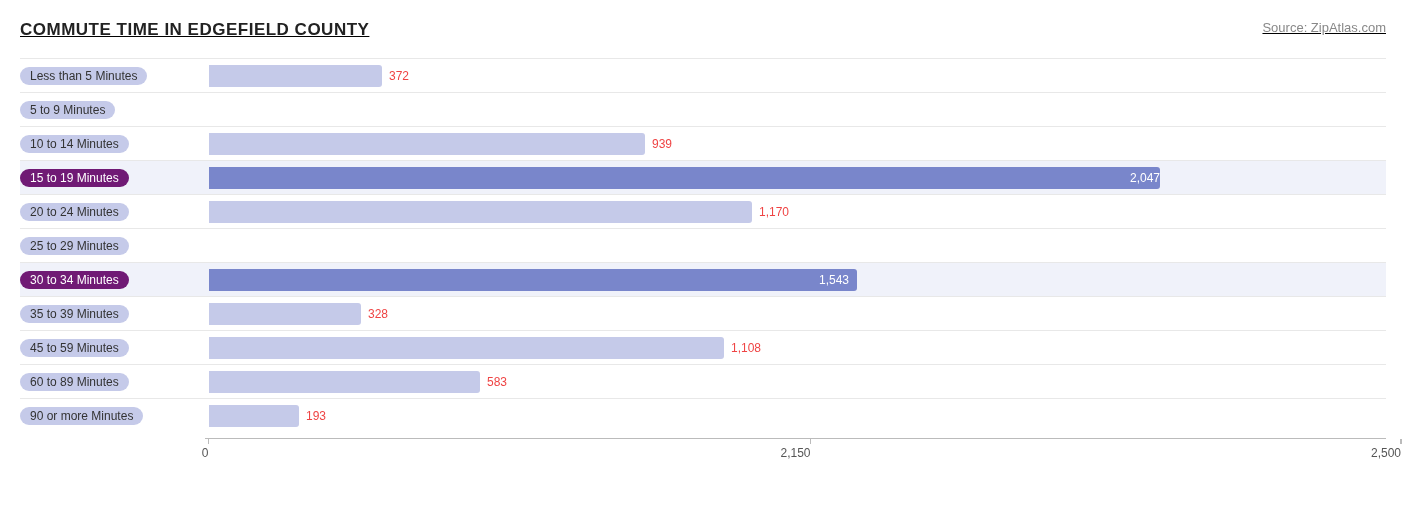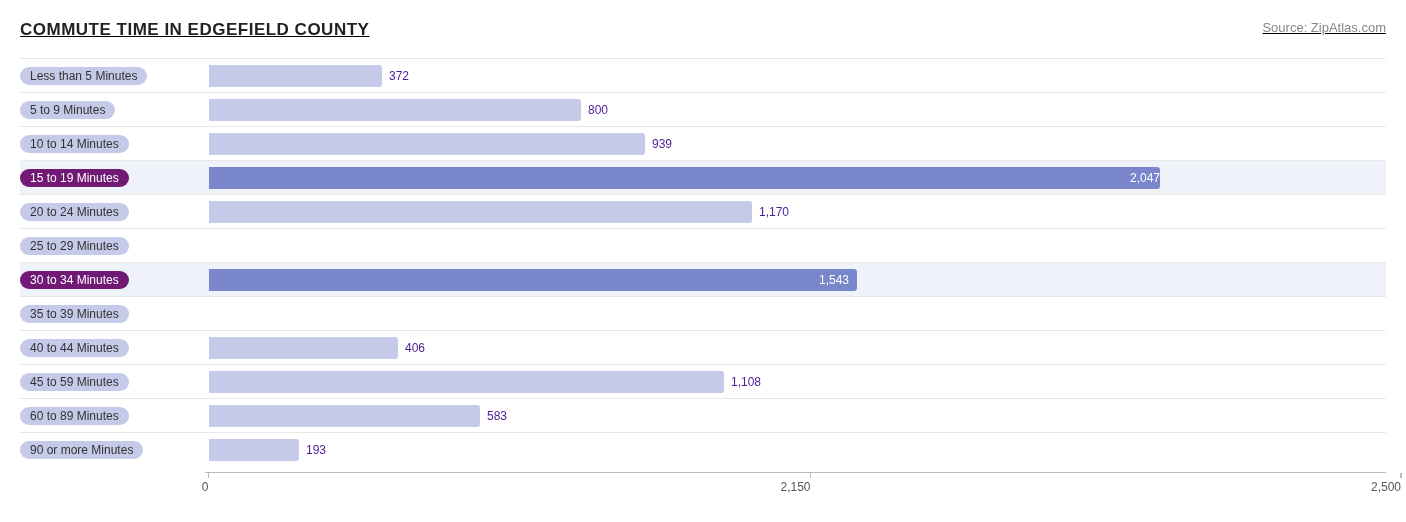--- a/index.html
+++ b/index.html
@@ -77,21 +77,21 @@
       background: #c5cae9;
       border-radius: 0 3px 3px 0;
       min-width: 2px;
     }
     .bar.highlighted {
       background: #7986cb;
     }
     .bar-value {
       margin-left: 7px;
       font-size: 12px;
-      color: #4c1d95;
+      color: #ef4444;
       white-space: nowrap;
     }
     .bar-value.highlighted {
       color: #fff;
       margin-left: -45px;
       z-index: 2;
       position: relative;
     }
     .x-axis-row {
       display: flex;
@@ -141,24 +141,20 @@
         </div>
         <div class="bar-cell">
           <div class="bar" style="width: 173px;"></div>
           <span class="bar-value">372</span>
         </div>
       </div>
       <div class="bar-row">
         <div class="label-cell">
           <span class="label-pill">5 to 9 Minutes</span>
         </div>
-        <div class="bar-cell">
-          <div class="bar" style="width: 372px;"></div>
-          <span class="bar-value">800</span>
-        </div>
       </div>
       <div class="bar-row">
         <div class="label-cell">
           <span class="label-pill">10 to 14 Minutes</span>
         </div>
         <div class="bar-cell">
           <div class="bar" style="width: 436px;"></div>
           <span class="bar-value">939</span>
         </div>
       </div>
@@ -193,28 +189,23 @@
         <div class="bar-cell">
           <div class="bar highlighted" style="width: 648px; display: flex; align-items: center; justify-content: flex-end; padding-right: 8px;">
             <span class="bar-value highlighted">1,543</span>
           </div>
         </div>
       </div>
       <div class="bar-row">
         <div class="label-cell">
           <span class="label-pill">35 to 39 Minutes</span>
         </div>
-      </div>
-      <div class="bar-row">
-        <div class="label-cell">
-          <span class="label-pill">40 to 44 Minutes</span>
-        </div>
-        <div class="bar-cell">
-          <div class="bar" style="width: 189px;"></div>
-          <span class="bar-value">406</span>
+        <div class="bar-cell">
+          <div class="bar" style="width: 152px;"></div>
+          <span class="bar-value">328</span>
         </div>
       </div>
       <div class="bar-row">
         <div class="label-cell">
           <span class="label-pill">45 to 59 Minutes</span>
         </div>
         <div class="bar-cell">
           <div class="bar" style="width: 515px;"></div>
           <span class="bar-value">1,108</span>
         </div>

